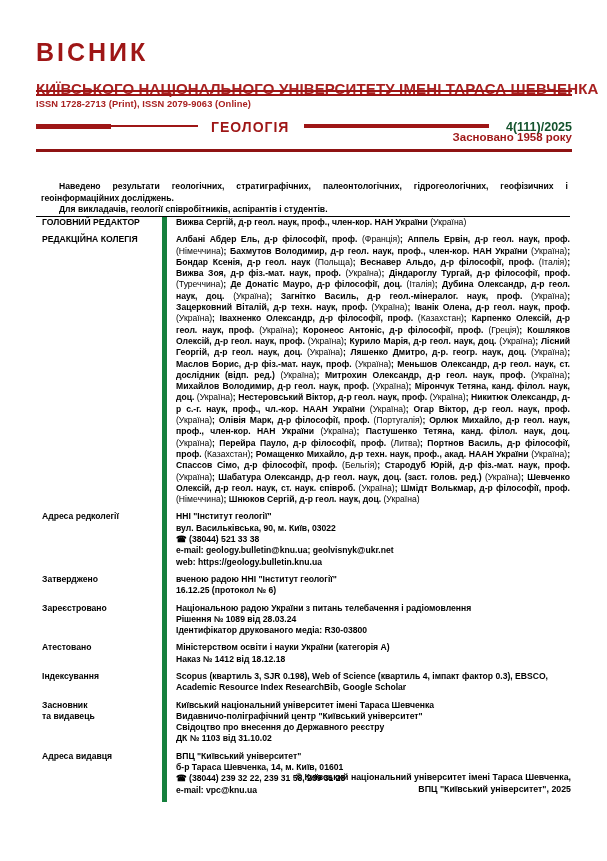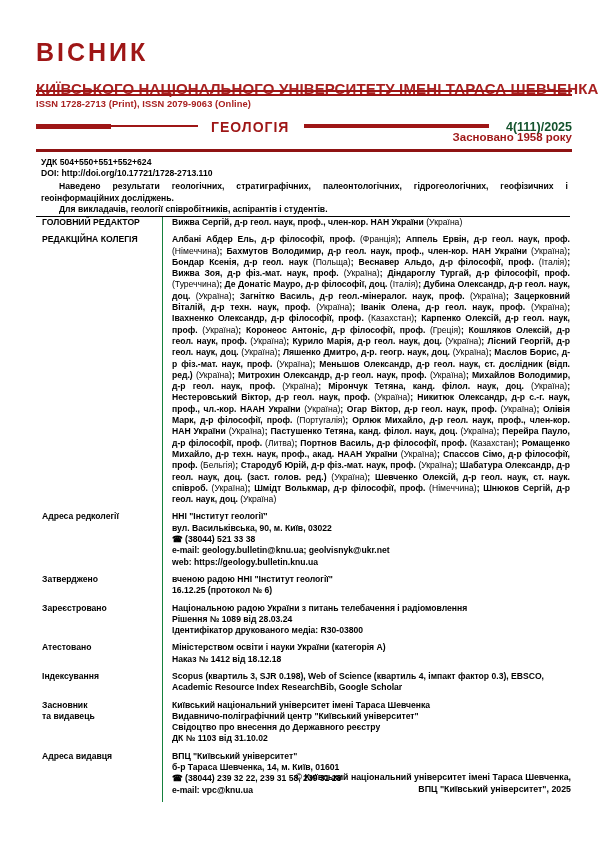--- a/index.html
+++ b/index.html
@@ -174,21 +174,21 @@
   }
   .col-label {
     width: 112px;
     padding-right: 8px !important;
     padding-left: 6px !important;
     font-size: 8.6px;
     font-weight: bold;
     line-height: 11.2px;
   }
   .col-value {
-    border-left: 1px solid #15803d;
+    border-left: 5px solid #15803d;
     padding-left: 9px !important;
     font-size: 8.6px;
     line-height: 11.3px;
   }
   .row-gap td { height: 6px; font-size: 0; line-height: 6px; }
 
   .ed-body {
     text-align: justify;
     font-weight: bold;
   }
@@ -235,24 +235,20 @@
     <div class="thin-left"></div>
     <div class="geotitle">ГЕОЛОГІЯ</div>
     <div class="thick-right"></div>
     <div class="issue">4(111)/2025</div>
   </div>
 
   <div class="founded">Засновано 1958 року</div>
 
   <div class="rule-thick-bottom"></div>
 
-  <div class="udc-block">
-    <div>УДК 504+550+551+552+624</div>
-    <div>DOI: http://doi.org/10.17721/1728-2713.110</div>
-  </div>
 
   <div class="abstract">
     <div>Наведено результати геологічних, стратиграфічних, палеонтологічних, гідрогеологічних, геофізичних і геоінформаційних досліджень.</div>
     <div class="p2">Для викладачів, геології співробітників, аспірантів і студентів.</div>
   </div>
 
   <div class="info-table">
     <table>
       <tbody id="table-body">
         <tr>

